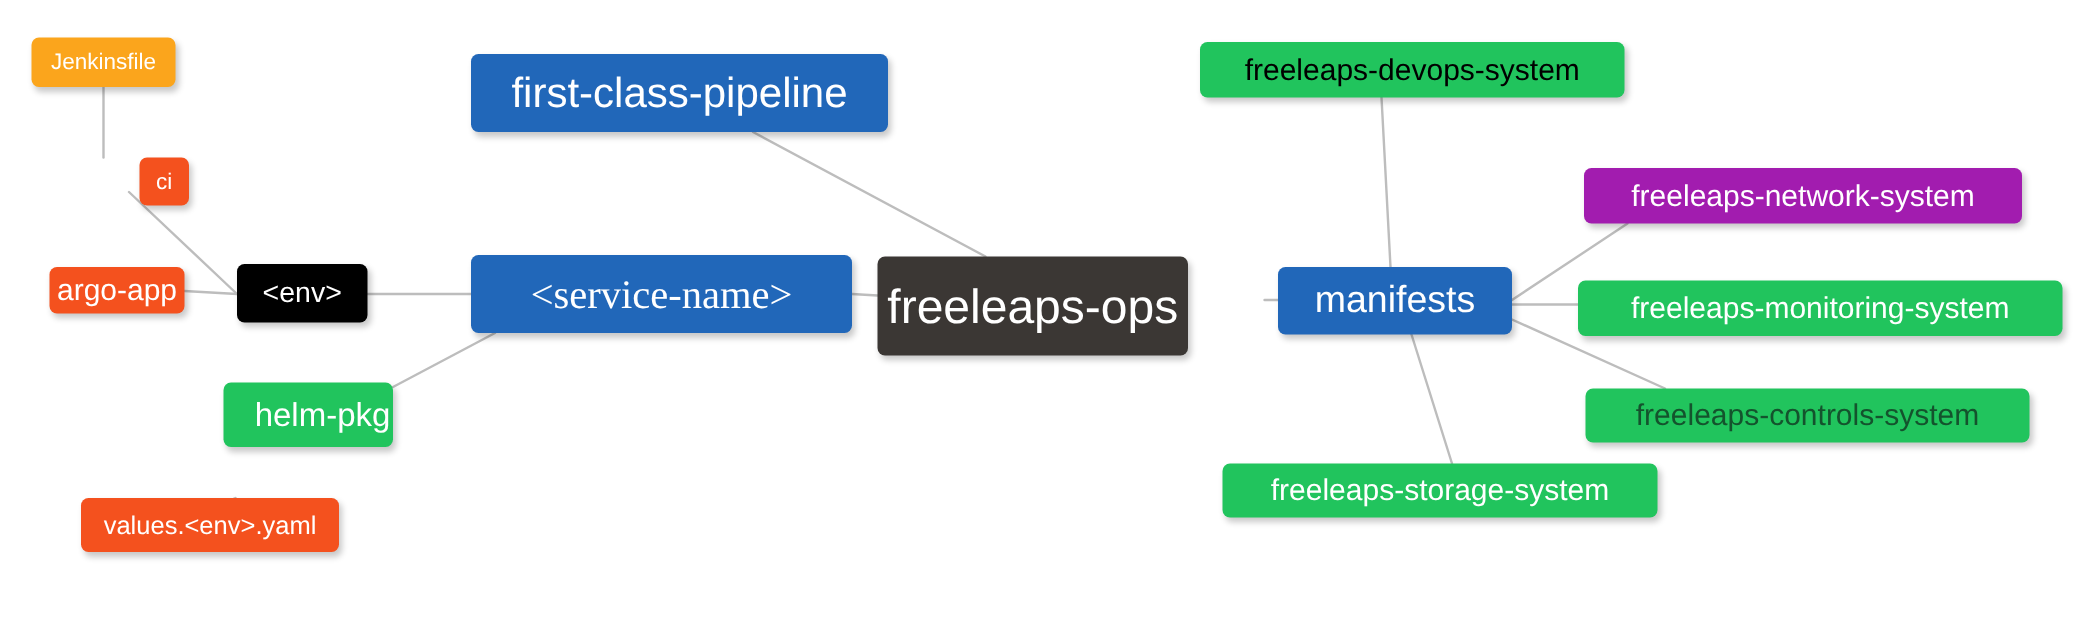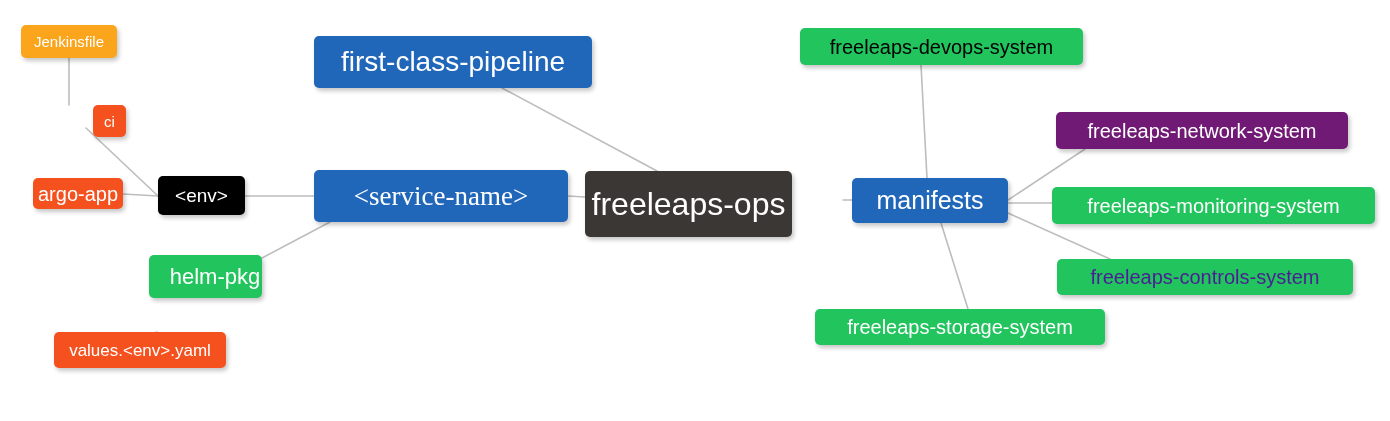--- a/index.html
+++ b/index.html
@@ -89,26 +89,26 @@
       </div>
       <div class="node" style="left: 585px; top: 171px; width: 207px; height: 66px; background: rgb(59, 55, 52); font-size: 32px; color: rgb(255, 255, 255);">
         <span class="lbl">freeleaps-ops</span>
       </div>
       <div class="node" style="left: 852px; top: 178px; width: 156px; height: 45px; background: rgb(33, 103, 185); font-size: 25px; color: rgb(255, 255, 255);">
         <span class="lbl">manifests</span>
       </div>
       <div class="node" style="left: 800px; top: 28px; width: 283px; height: 37px; background: rgb(33, 196, 93); font-size: 20px; color: #000000;">
         <span class="lbl">freeleaps-devops-system</span>
       </div>
-      <div class="node" style="left: 1056px; top: 112px; width: 292px; height: 37px; background: #701a75; font-size: 20px; color: rgb(255, 255, 255);">
+      <div class="node" style="left: 1056px; top: 112px; width: 292px; height: 37px; background: #a21caf; font-size: 20px; color: rgb(255, 255, 255);">
         <span class="lbl">freeleaps-network-system</span>
       </div>
       <div class="node" style="left: 1052px; top: 187px; width: 323px; height: 37px; background: rgb(33, 196, 93); font-size: 20px; color: rgb(255, 255, 255);">
         <span class="lbl">freeleaps-monitoring-system</span>
       </div>
-      <div class="node" style="left: 1057px; top: 259px; width: 296px; height: 36px; background: rgb(33, 196, 93); font-size: 20px; color: #4c1d95;">
+      <div class="node" style="left: 1057px; top: 259px; width: 296px; height: 36px; background: rgb(33, 196, 93); font-size: 20px; color: #14532d;">
         <span class="lbl">freeleaps-controls-system</span>
       </div>
       <div class="node" style="left: 815px; top: 309px; width: 290px; height: 36px; background: rgb(33, 196, 93); font-size: 20px; color: rgb(255, 255, 255);">
         <span class="lbl">freeleaps-storage-system</span>
       </div>
     </div>
 </div>
 
 </body></html>

